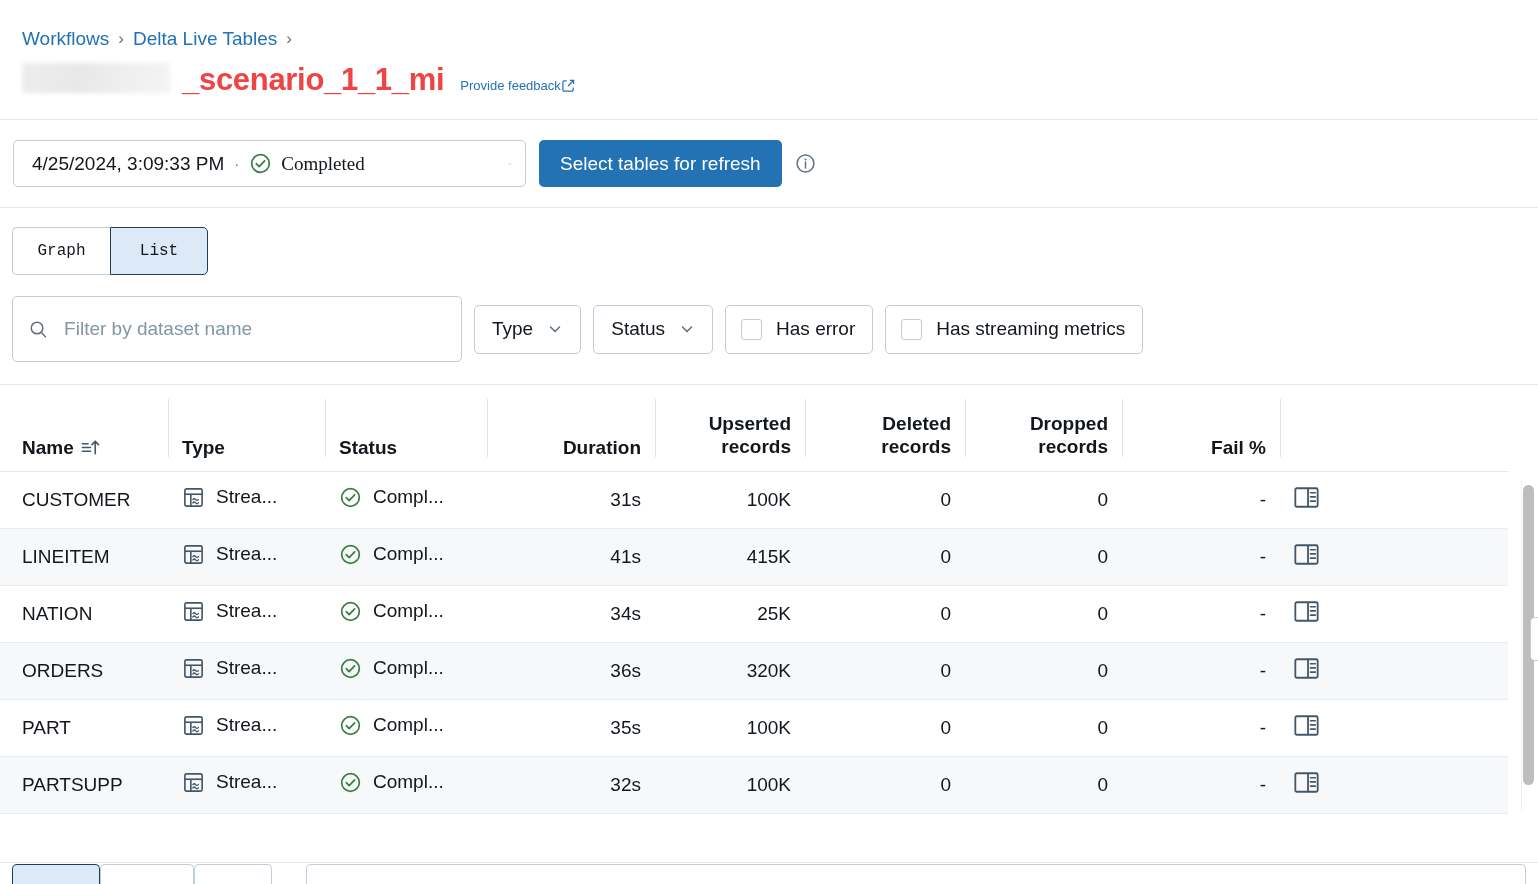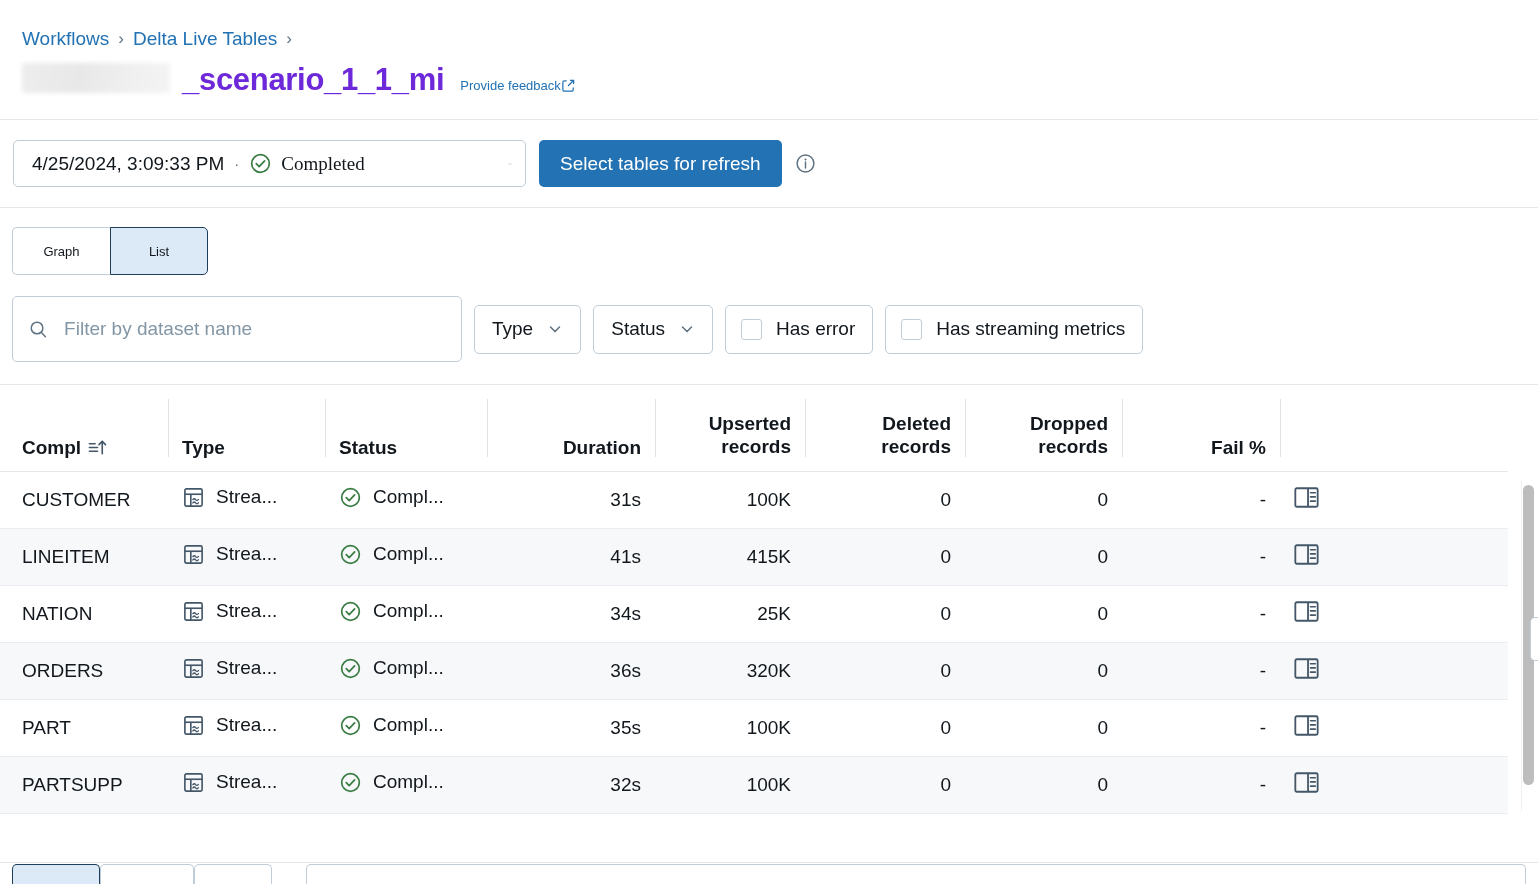--- a/index.html
+++ b/index.html
@@ -32,21 +32,21 @@
   .redaction {
     display: inline-block;
     width: 148px; height: 30px;
     border-radius: 2px;
     background: linear-gradient(100deg,#ededed 0%,#e8e8e8 40%,#efefef 70%,#f4f4f4 100%);
     filter: blur(2px);
     position: relative; top: 3px;
   }
   .title-text {
     font-size: 31px; font-weight: 700; letter-spacing: -0.3px;
-    color: #6d28d9; margin-left: -4px;
+    color: #ef4444; margin-left: -4px;
   }
   .feedback-link {
     font-size: 13px; color: #2272b4; cursor: pointer;
     display: inline-flex; align-items: center; 
   }
 
   .hr {
     height: 1px; background: #e4e7eb;
     margin-top: 21px;
   }
@@ -73,22 +73,23 @@
   }
   .info-icon { color: #5f7281; display: inline-flex; }
 
   .hr2 { height: 1px; background: #e4e7eb; margin-top: 20px; }
 
   
   .viewtabs { display: flex; padding: 19px 0 0 12px; }
   .vtab {
     height: 48px; min-width: 98px; padding: 0 22px;
     display: flex; align-items: center; justify-content: center;
-    font-size: 13px; background: #fff; cursor: pointer;
+    font-size: 16px; background: #fff; cursor: pointer;
     border: 1px solid #c0cdd8;
+    font-family: Liberation Mono, monospace;
   }
   .vtab:first-child { border-radius: 5px 0 0 5px; border-right: none; }
   .vtab:last-child { border-radius: 0 5px 5px 0; }
   .vtab.active {
     background: #dce9f7; border: 1px solid #1f3e5a; font-weight: 400;
   }
 
   
   .filterbar { display: flex; align-items: center; padding: 21px 0 0 12px; gap: 12px; }
   .search-box {
@@ -292,21 +293,21 @@
         <rect x="1.2" y="1.2" width="21.6" height="19.6" rx="1.6" fill="none" stroke="#445768" stroke-width="1.9"></rect>
         <path d="M8.4 1.2v19.6M15.6 1.2v19.6" stroke="#445768" stroke-width="1.9"></path>
       </svg>
     </span>
 
     <table>
       <thead>
         <tr>
           <th class="c-name">
             <span class="name-hdr">
-              <span>Compl</span>
+              <span>Name</span>
               <svg width="19" height="19" viewBox="0 0 20 20">
                 <path d="M1.5 6h6M1.5 10h8.5M1.5 14h8.5" stroke="#445768" stroke-width="1.7" stroke-linecap="round"></path>
                 <path d="M15 16.5V3.5M11.6 7L15 3.4 18.4 7" fill="none" stroke="#445768" stroke-width="1.7" stroke-linecap="round" stroke-linejoin="round"></path>
               </svg>
             </span>
           </th>
           <th class="c-type">Type</th>
           <th class="c-status">Status</th>
           <th class="c-dur">Duration</th>
           <th class="c-up">

